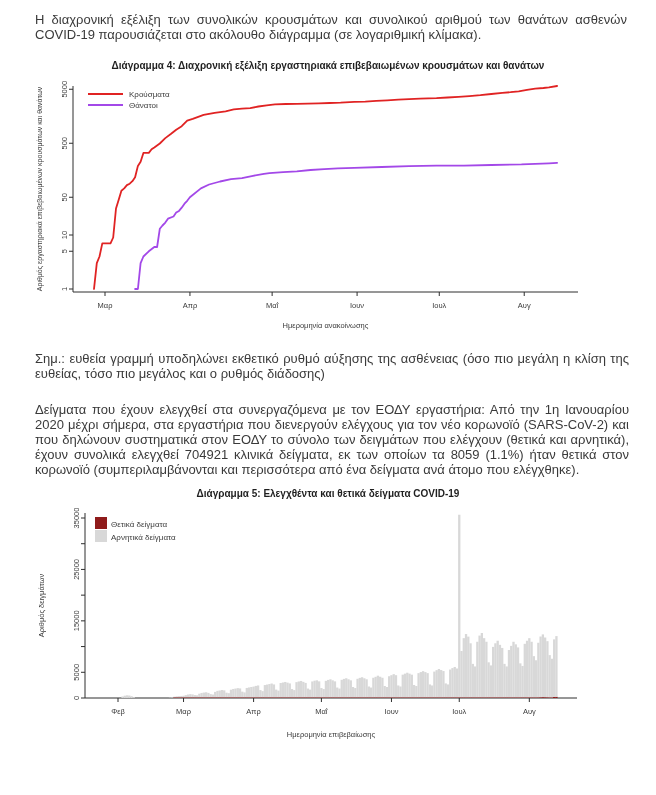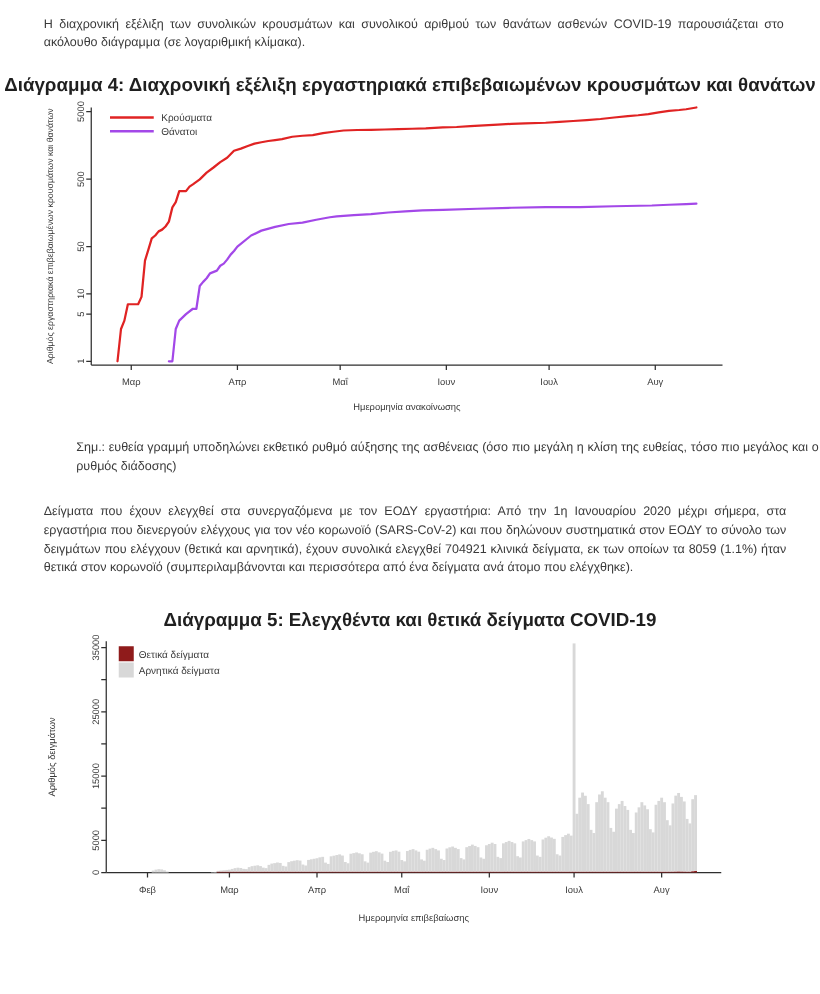--- a/index.html
+++ b/index.html
@@ -1,19 +1,19 @@
 <!DOCTYPE html>
 <html><head>
 <meta charset="utf-8">
 <style>
   html,body{margin:0;padding:0;background:#ffffff;}
   #page{position:relative;width:656px;height:795px;background:#ffffff;overflow:hidden;
         font-family:"Liberation Sans","DejaVu Sans",sans-serif;color:#3a3a3a;}
-  .para{position:absolute;font-size:10px;line-height:15px;text-align:justify;color:#3a3a3a;}
-  .fig-title{position:absolute;left:0;width:656px;text-align:center;font-size:15px;font-weight:bold;color:#1f1f1f;}
+  .para{position:absolute;font-size:13px;line-height:15px;text-align:justify;color:#3a3a3a;}
+  .fig-title{position:absolute;left:0;width:656px;text-align:center;font-size:10px;font-weight:bold;color:#1f1f1f;}
   .b{font-weight:normal;}
   .figure{position:absolute;}
   svg text{font-family:"Liberation Sans","DejaVu Sans",sans-serif;}
 </style>
 </head>
 <body>
 
 <div id="page">
 
   <div class="para" style="left:35px;top:12px;width:592px;">Η διαχρονική εξέλιξη των συνολικών κρουσμάτων και συνολικού αριθμού των θανάτων ασθενών COVID-19 παρουσιάζεται στο ακόλουθο διάγραμμα (σε λογαριθμική κλίμακα).</div>
@@ -52,21 +52,21 @@
         <text transform="translate(9,115) rotate(-90)" text-anchor="middle" fill="#3a3a3a" font-size="7px">Αριθμός εργαστηριακά επιβεβαιωμένων κρουσμάτων και θανάτων</text>
         <polyline points="61.0,215.0 63.8,189.2 66.5,182.5 69.3,169.4 77.5,169.4 80.2,163.5 83.0,134.5 85.7,125.7 88.4,116.7 91.2,114.4 93.9,111.1 96.7,109.7 99.4,107.2 102.1,103.3 104.9,91.9 107.6,87.7 110.4,78.9 115.8,78.9 118.6,75.3 121.3,73.5 126.8,69.5 132.3,64.1 137.8,60.0 143.2,55.7 148.7,52.2 154.2,46.6 159.7,44.9 165.2,42.8 170.6,40.9 176.1,39.8 181.6,38.8 187.1,38.1 192.6,37.3 200.8,35.4 209.0,34.6 217.2,34.1 225.4,32.5 233.7,31.4 241.9,30.4 252.8,30.0 263.8,29.9 274.8,29.6 285.7,29.3 296.7,29.0 307.6,28.7 321.3,27.9 332.3,27.6 343.3,26.9 354.2,26.3 365.2,25.7 376.1,25.1 387.1,24.7 403.5,24.2 414.5,23.5 425.5,22.8 436.4,22.1 447.4,21.2 458.3,20.0 469.3,18.9 477.5,18.2 485.7,17.3 494.0,15.9 502.2,14.7 510.4,14.0 515.9,13.4 524.1,12.0" fill="none" stroke="#e02323" stroke-width="1.8" stroke-linejoin="round" stroke-linecap="round"></polyline>
         <line x1="55" y1="20" x2="90" y2="20" stroke="#e02323" stroke-width="2"></line>
         <text x="96" y="23" fill="#3a3a3a" font-size="8px">Κρούσματα</text>
         <polyline points="102.1,215.0 104.9,215.0 107.6,189.2 110.4,182.5 115.8,177.3 121.3,173.0 124.1,173.0 126.8,154.8 129.5,151.5 132.3,148.6 135.0,144.7 140.5,142.5 143.2,138.6 146.0,136.9 148.7,133.7 151.5,129.7 154.2,126.8 156.9,123.3 167.9,114.4 176.1,110.5 187.1,107.5 198.0,105.2 209.0,104.1 220.0,101.8 230.9,99.8 236.4,99.1 250.1,98.1 263.8,97.3 277.5,96.0 291.2,95.1 304.9,94.3 321.3,93.9 348.7,93.0 376.1,92.2 403.5,91.7 430.9,91.6 458.3,91.0 488.5,90.4 502.2,89.8 515.9,89.3 524.1,88.9" fill="none" stroke="#a348e8" stroke-width="1.8" stroke-linejoin="round" stroke-linecap="round"></polyline>
         <line x1="55" y1="31" x2="90" y2="31" stroke="#a348e8" stroke-width="2"></line>
         <text x="96" y="34" fill="#3a3a3a" font-size="8px">Θάνατοι</text>
       </svg>
   </div>
 
-  <div class="para" style="left:35px;top:351px;width:594px;margin-left:26px;">Σημ.: ευθεία γραμμή υποδηλώνει εκθετικό ρυθμό αύξησης της ασθένειας (όσο πιο μεγάλη η κλίση της ευθείας, τόσο πιο μεγάλος και ο ρυθμός διάδοσης)</div>
+  <div class="para" style="left:35px;top:351px;width:594px;">Σημ.: ευθεία γραμμή υποδηλώνει εκθετικό ρυθμό αύξησης της ασθένειας (όσο πιο μεγάλη η κλίση της ευθείας, τόσο πιο μεγάλος και ο ρυθμός διάδοσης)</div>
 
   <div class="para" style="left:35px;top:402px;width:594px;"><span class="b">Δείγματα που έχουν ελεγχθεί στα συνεργαζόμενα με τον ΕΟΔΥ εργαστήρια:</span><span> Από την 1η Ιανουαρίου 2020 μέχρι σήμερα, στα εργαστήρια που διενεργούν ελέγχους για τον νέο κορωνοϊό (SARS-CoV-2) και που δηλώνουν συστηματικά στον ΕΟΔΥ το σύνολο των δειγμάτων που ελέγχουν (θετικά και αρνητικά), έχουν συνολικά ελεγχθεί </span><span class="b">704921</span><span> κλινικά δείγματα, εκ των οποίων τα </span><span class="b">8059 (1.1%)</span><span> ήταν θετικά στον κορωνοϊό (συμπεριλαμβάνονται και περισσότερα από ένα δείγματα ανά άτομο που ελέγχθηκε).</span></div>
 
   <div class="fig-title" style="top:488px;">Διάγραμμα 5: Ελεγχθέντα και θετικά δείγματα COVID-19</div>
 
   <div class="figure" style="left:33px;top:503px;width:590px;height:244px;">
     <svg id="svg5" width="590" height="244">
         <line x1="52" y1="10" x2="52" y2="195" stroke="#2e2e2e" stroke-width="1"></line>
         <line x1="52" y1="195" x2="544" y2="195" stroke="#2e2e2e" stroke-width="1"></line>
         <line x1="48" y1="195" x2="52" y2="195" stroke="#2e2e2e" stroke-width="1"></line>

